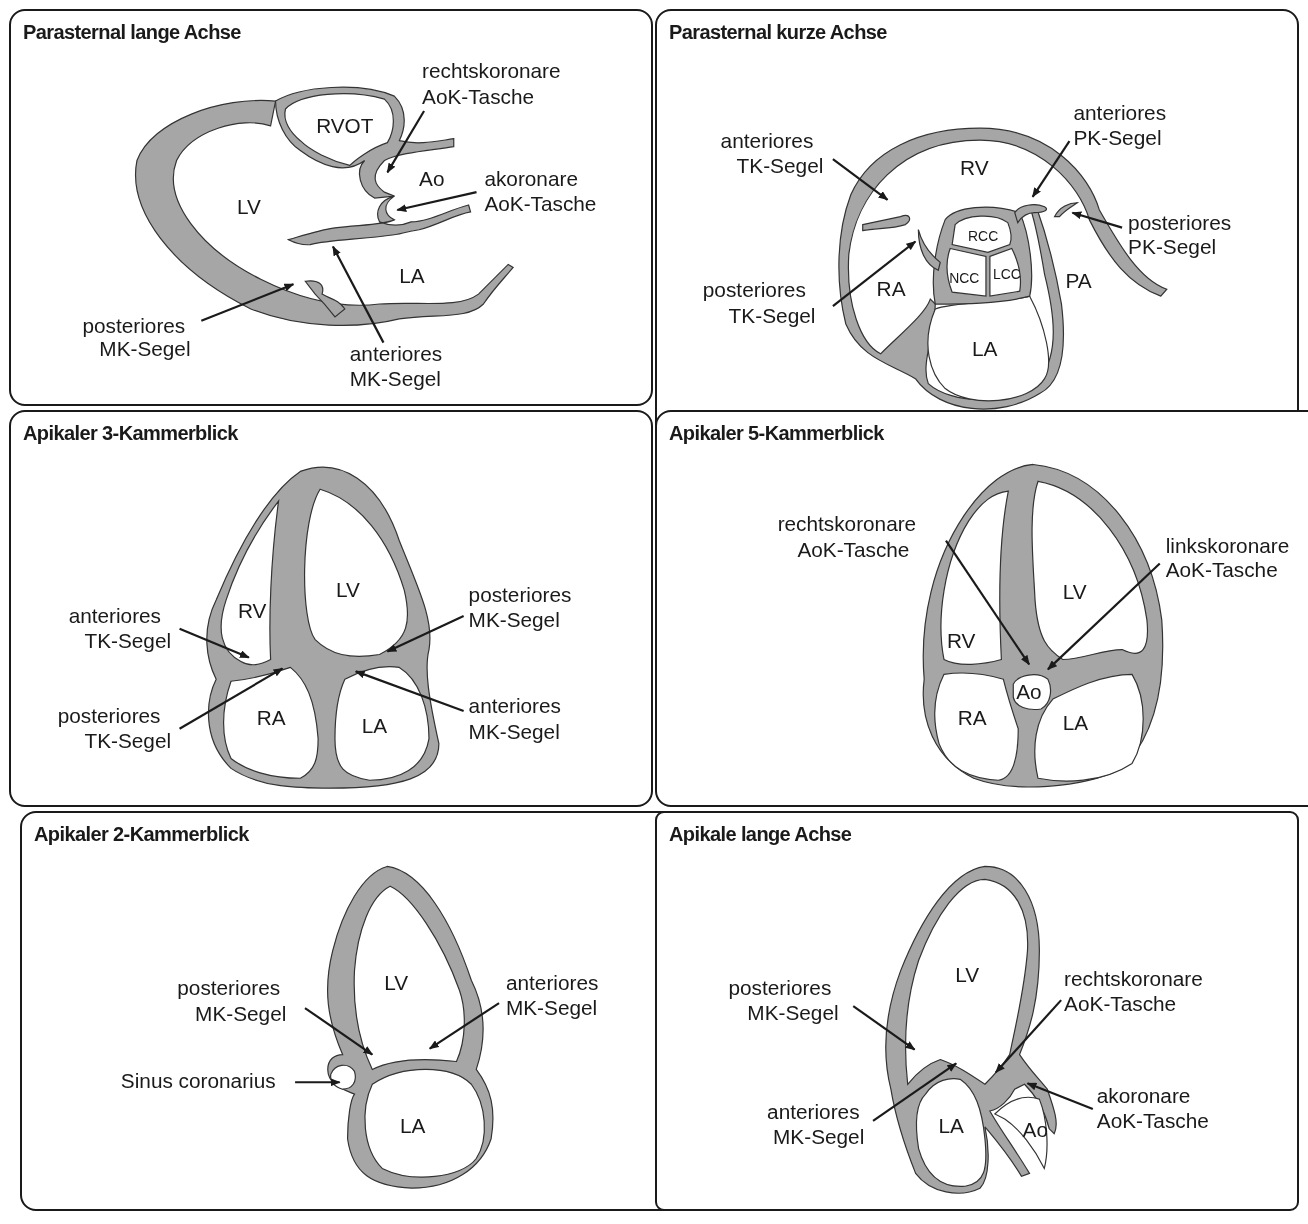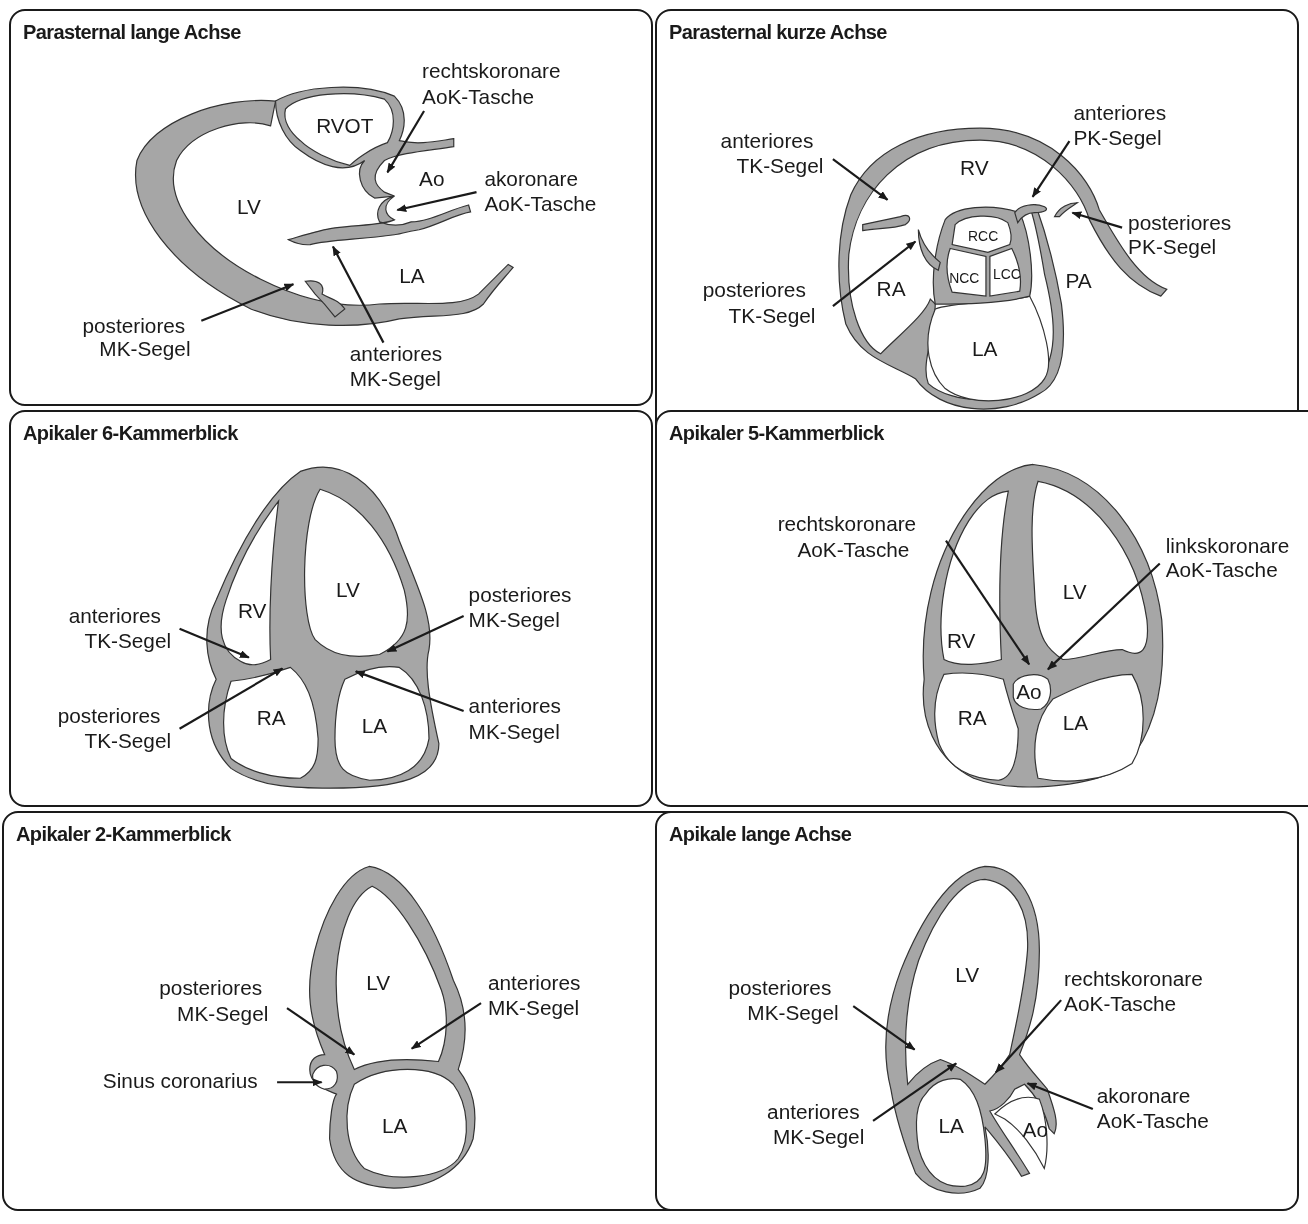--- a/index.html
+++ b/index.html
@@ -85,21 +85,21 @@
     <text class="ann" x="701" y="263"><tspan>posteriores</tspan></text>
     <text class="ann" x="727" y="289"><tspan>TK-Segel</tspan></text>
     <line class="arrow" x1="832" y1="124" x2="887" y2="165"></line>
     <line class="arrow" x1="1070" y1="106" x2="1033" y2="162"></line>
     <line class="arrow" x1="1123" y1="193" x2="1073" y2="178"></line>
     <line class="arrow" x1="832" y1="272" x2="915" y2="207"></line>
   </svg>
 </div>
 
 <div class="panel" style="left:9px;top:410px;width:644px;height:397px;">
-  <div class="panel-title">Apikaler 6-Kammerblick</div>
+  <div class="panel-title">Apikaler 3-Kammerblick</div>
   <svg class="art" viewBox="9 410 644 397">
     <path class="wall" d="M300,470 C340,455 380,480 400,540 C420,590 435,620 430,650 C425,670 430,700 440,745 C440,780 400,790 330,790 C300,790 260,790 230,770 C200,740 205,700 215,680 C205,660 200,630 215,600 C240,540 270,490 300,470 Z"></path>
     <path class="cav" d="M278,500 C270,560 268,620 270,660 C260,665 250,668 240,662 C220,652 215,630 225,600 C238,560 255,530 278,500 Z"></path>
     <path class="cav" d="M320,488 C360,500 390,540 405,590 C412,620 410,640 380,655 C350,660 330,655 315,640 C300,620 300,520 320,488 Z"></path>
     <path class="cav" d="M230,682 C250,680 270,675 290,668 C305,680 315,700 318,740 C318,760 315,772 300,780 C270,780 245,772 230,760 C220,740 220,710 230,682 Z"></path>
     <path class="cav" d="M345,680 C360,672 380,665 400,668 C420,680 430,710 430,740 C425,770 400,782 370,782 C345,778 335,770 335,740 C335,715 338,695 345,680 Z"></path>
     <text class="lbl" x="237" y="618">RV</text>
     <text class="lbl" x="336" y="597">LV</text>
     <text class="lbl" x="256" y="726">RA</text>
     <text class="lbl" x="362" y="734">LA</text>
@@ -134,41 +134,41 @@
     <text class="lbl" x="1000" y="731">LA</text>
     <text class="ann" x="712" y="530"><tspan>rechtskoronare</tspan></text>
     <text class="ann" x="732" y="556"><tspan>AoK-Tasche</tspan></text>
     <text class="ann" x="1104" y="552"><tspan>linkskoronare</tspan></text>
     <text class="ann" x="1104" y="577"><tspan>AoK-Tasche</tspan></text>
     <line class="arrow" x1="882" y1="540" x2="966" y2="665"></line>
     <line class="arrow" x1="1098" y1="563" x2="985" y2="670"></line>
   </svg>
 </div>
 
-<div class="panel" style="left:2px;top:811px;width:766px;height:400px;">
+<div class="panel" style="left:20px;top:811px;width:766px;height:400px;">
   <div class="panel-title">Apikaler 2-Kammerblick</div>
   <svg class="art" viewBox="9 811 644 400">
     <path class="wall" d="M315,865 C350,870 380,920 400,980 C415,1010 415,1040 405,1070 C420,1090 425,1110 420,1140 C410,1170 380,1190 340,1190 C300,1188 280,1175 275,1140 C275,1120 278,1100 282,1095 C270,1090 255,1085 255,1070 C255,1060 262,1055 270,1055 C255,1020 250,990 260,950 C270,910 290,872 315,865 Z"></path>
     <path class="cav" d="M318,885 C340,895 370,940 388,990 C395,1010 395,1040 385,1062 C350,1058 320,1060 300,1070 C288,1045 280,1010 282,970 C285,930 298,895 318,885 Z"></path>
     <path class="cav" d="M300,1085 C330,1065 380,1065 400,1085 C415,1105 418,1140 405,1160 C390,1180 340,1185 310,1170 C290,1150 288,1110 300,1085 Z"></path>
     <path class="cav" d="M258,1075 C262,1065 275,1062 282,1072 C285,1082 280,1090 270,1090 C262,1088 257,1082 258,1075 Z"></path>
     <text class="lbl" x="312" y="990">LV</text>
     <text class="lbl" x="328" y="1134">LA</text>
     <text class="ann" x="103" y="995"><tspan>posteriores</tspan></text>
     <text class="ann" x="121" y="1021"><tspan>MK-Segel</tspan></text>
     <text class="ann" x="435" y="990"><tspan>anteriores</tspan></text>
     <text class="ann" x="435" y="1015"><tspan>MK-Segel</tspan></text>
     <text class="ann" x="46" y="1089"><tspan>Sinus coronarius</tspan></text>
     <line class="arrow" x1="232" y1="1008" x2="300" y2="1055"></line>
     <line class="arrow" x1="428" y1="1003" x2="358" y2="1049"></line>
     <line class="arrow" x1="222" y1="1083" x2="267" y2="1083"></line>
   </svg>
 </div>
 
-<div class="panel" style="left:655px;top:811px;width:644px;height:400px;">
+<div class="panel" style="left:655px;top:811px;width:644px;height:400px;border-radius:9px;">
   <div class="panel-title">Apikale lange Achse</div>
   <svg class="art" viewBox="655 811 644 400">
     <path class="wall" d="M985,865 C1020,865 1040,900 1040,950 C1040,1000 1030,1030 1020,1055 C1030,1070 1040,1080 1048,1090 C1055,1110 1060,1125 1055,1135 L1050,1130 C1045,1110 1035,1095 1025,1085 L1015,1090 C1010,1100 1000,1110 990,1112 C1000,1130 1015,1150 1030,1175 L1022,1178 C1008,1155 995,1140 985,1128 C990,1150 990,1180 980,1190 C960,1200 930,1195 915,1175 C905,1150 895,1120 890,1090 C880,1050 885,1010 900,970 C920,920 950,870 985,865 Z"></path>
     <path class="cav" d="M985,878 C1015,882 1030,910 1028,950 C1025,990 1015,1030 1010,1055 C1000,1070 990,1080 985,1085 C970,1075 955,1065 940,1060 C925,1065 915,1075 907,1085 C902,1040 905,1000 918,960 C935,915 960,878 985,878 Z"></path>
     <path class="cav" d="M925,1095 C935,1080 950,1078 960,1080 C975,1090 982,1110 985,1140 C988,1170 985,1185 965,1188 C940,1190 925,1175 918,1150 C914,1125 915,1105 925,1095 Z"></path>
     <path class="cav" d="M995,1115 C1010,1100 1025,1095 1040,1100 C1048,1120 1050,1150 1045,1170 C1035,1150 1020,1130 1005,1120 Z"></path>
     <text class="lbl" x="955" y="982">LV</text>
     <text class="lbl" x="938" y="1134">LA</text>
     <text class="lbl" x="1023" y="1138">Ao</text>
     <text class="ann" x="726" y="995"><tspan>posteriores</tspan></text>

